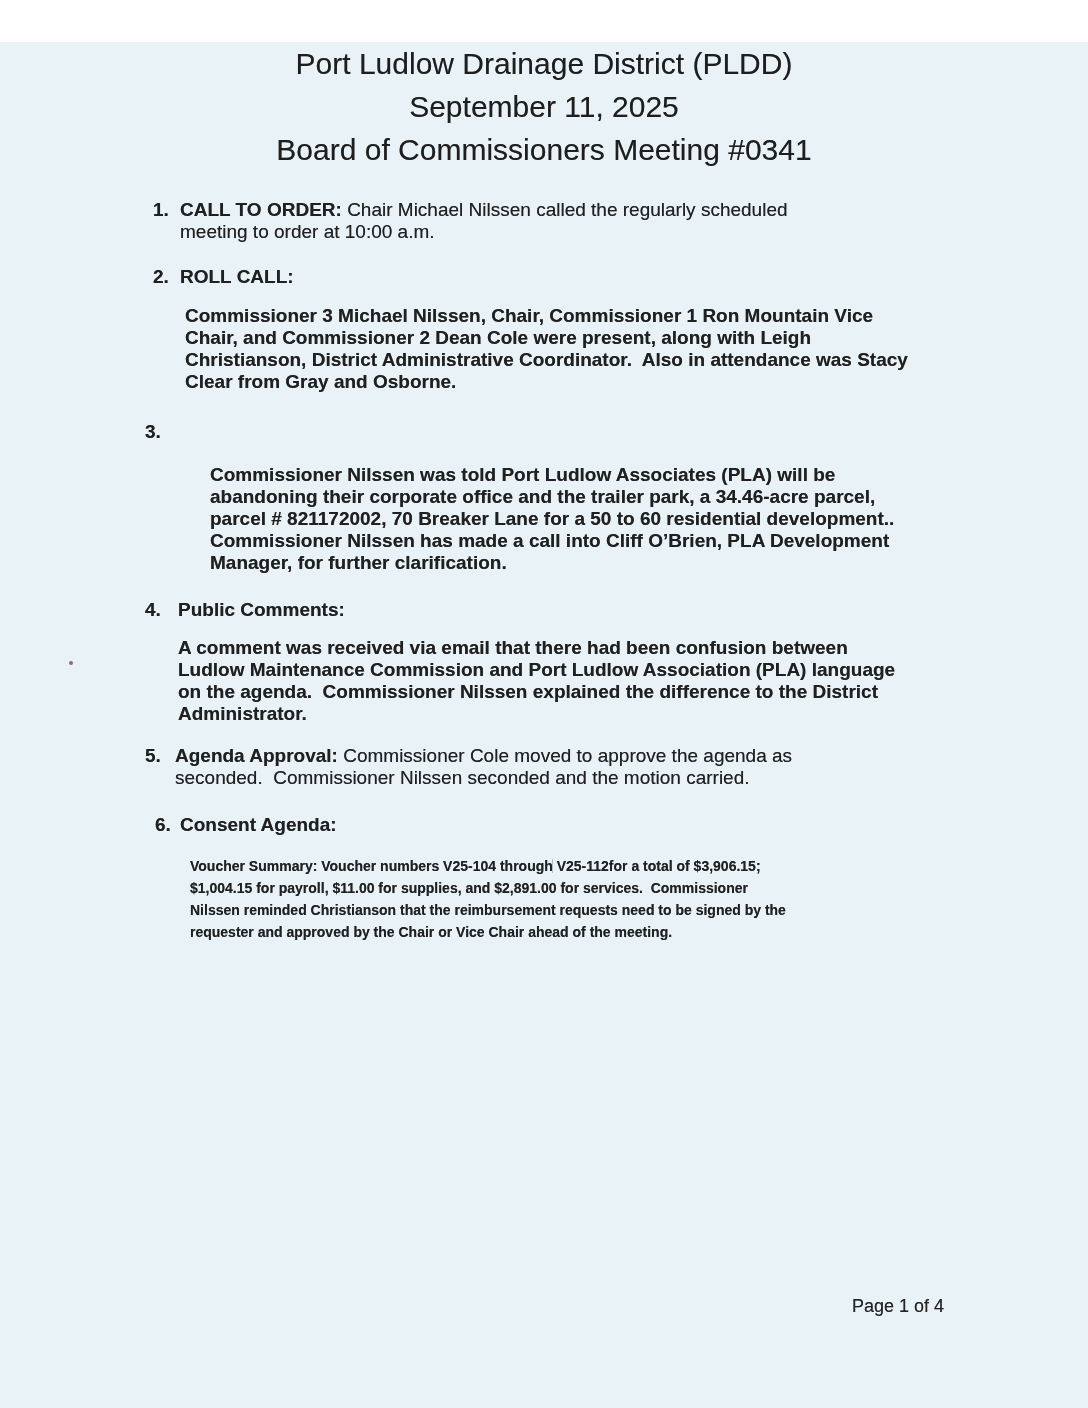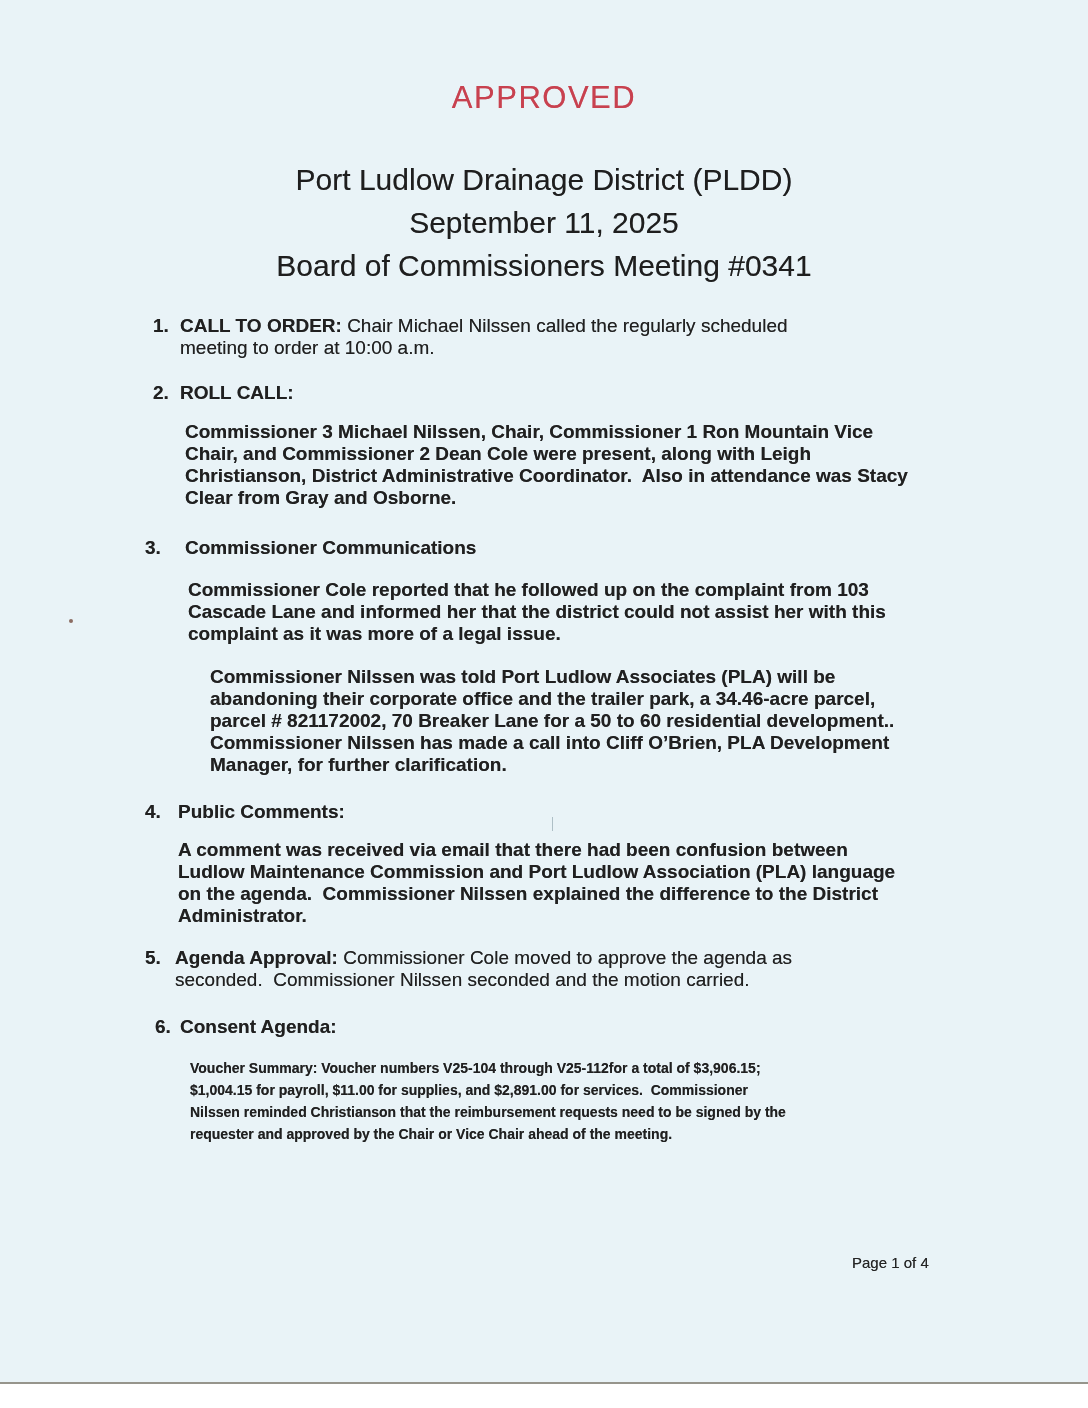--- a/index.html
+++ b/index.html
@@ -59,42 +59,41 @@
 
   .para-rollcall{margin:17px 0 0 40px;}
   .para-comm1{margin:20px 0 0 43px;}
   .para-comm2{margin:21px 0 0 65px;}
   .para-public{margin:16px 0 0 33px;}
   .para-voucher{margin:19px 0 0 45px;font-size:14px;line-height:22px;}
 
   .footer{
     position:absolute;
     left:852px;top:1254px;
-    font-size:15px;
+    font-size:18px;
     color:#242424;
     text-shadow:0 0 0.5px rgba(0,0,0,.5);
   }
   .speck1{
     position:absolute;left:69px;top:619px;
     width:4px;height:4px;border-radius:50%;
     background:#7a5348;opacity:.85;
   }
   .speck2{
     position:absolute;left:552px;top:817px;
     width:1px;height:14px;
     background:#aebfc6;
   }
 </style>
 </head>
 <body>
 
 <div class="page">
   <div class="paper">
 
-    <div class="stamp">APPROVED</div>
 
     <div class="title-block">
       <div class="title-line">Port Ludlow Drainage District (PLDD)</div>
       <div class="title-line">September 11, 2025</div>
       <div class="title-line">Board of Commissioners Meeting #0341</div>
     </div>
 
     <div class="list">
 
       <div class="item item-1">
@@ -108,26 +107,22 @@
           <div class="itext"><b class="lbl">ROLL CALL:</b></div>
         </div>
 
       <div class="para para-rollcall">Commissioner 3 Michael Nilssen, Chair, Commissioner 1 Ron Mountain Vice
 Chair, and Commissioner 2 Dean Cole were present, along with Leigh
 Christianson, District Administrative Coordinator.  Also in attendance was Stacy
 Clear from Gray and Osborne.</div>
 
       <div class="item item-3">
           <span class="num">3.</span>
-          <div class="itext"><b class="lbl">Commissioner Communications</b></div>
         </div>
 
-      <div class="para para-comm1">Commissioner Cole reported that he followed up on the complaint from 103
-Cascade Lane and informed her that the district could not assist her with this
-complaint as it was more of a legal issue.</div>
 
       <div class="para para-comm2">Commissioner Nilssen was told Port Ludlow Associates (PLA) will be
 abandoning their corporate office and the trailer park, a 34.46-acre parcel,
 parcel # 821172002, 70 Breaker Lane for a 50 to 60 residential development..
 Commissioner Nilssen has made a call into Cliff O’Brien, PLA Development
 Manager, for further clarification.</div>
 
       <div class="item item-4">
           <span class="num">4.</span>
           <div class="itext"><b class="lbl">Public Comments:</b></div>

